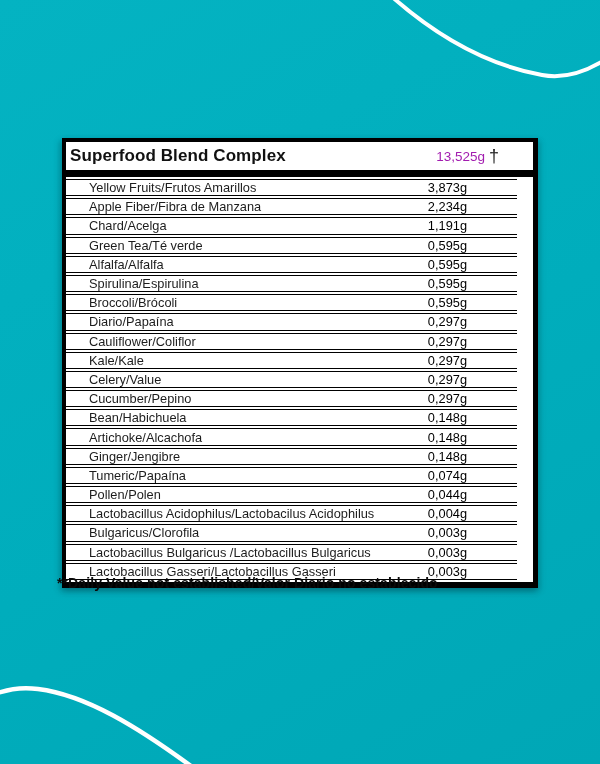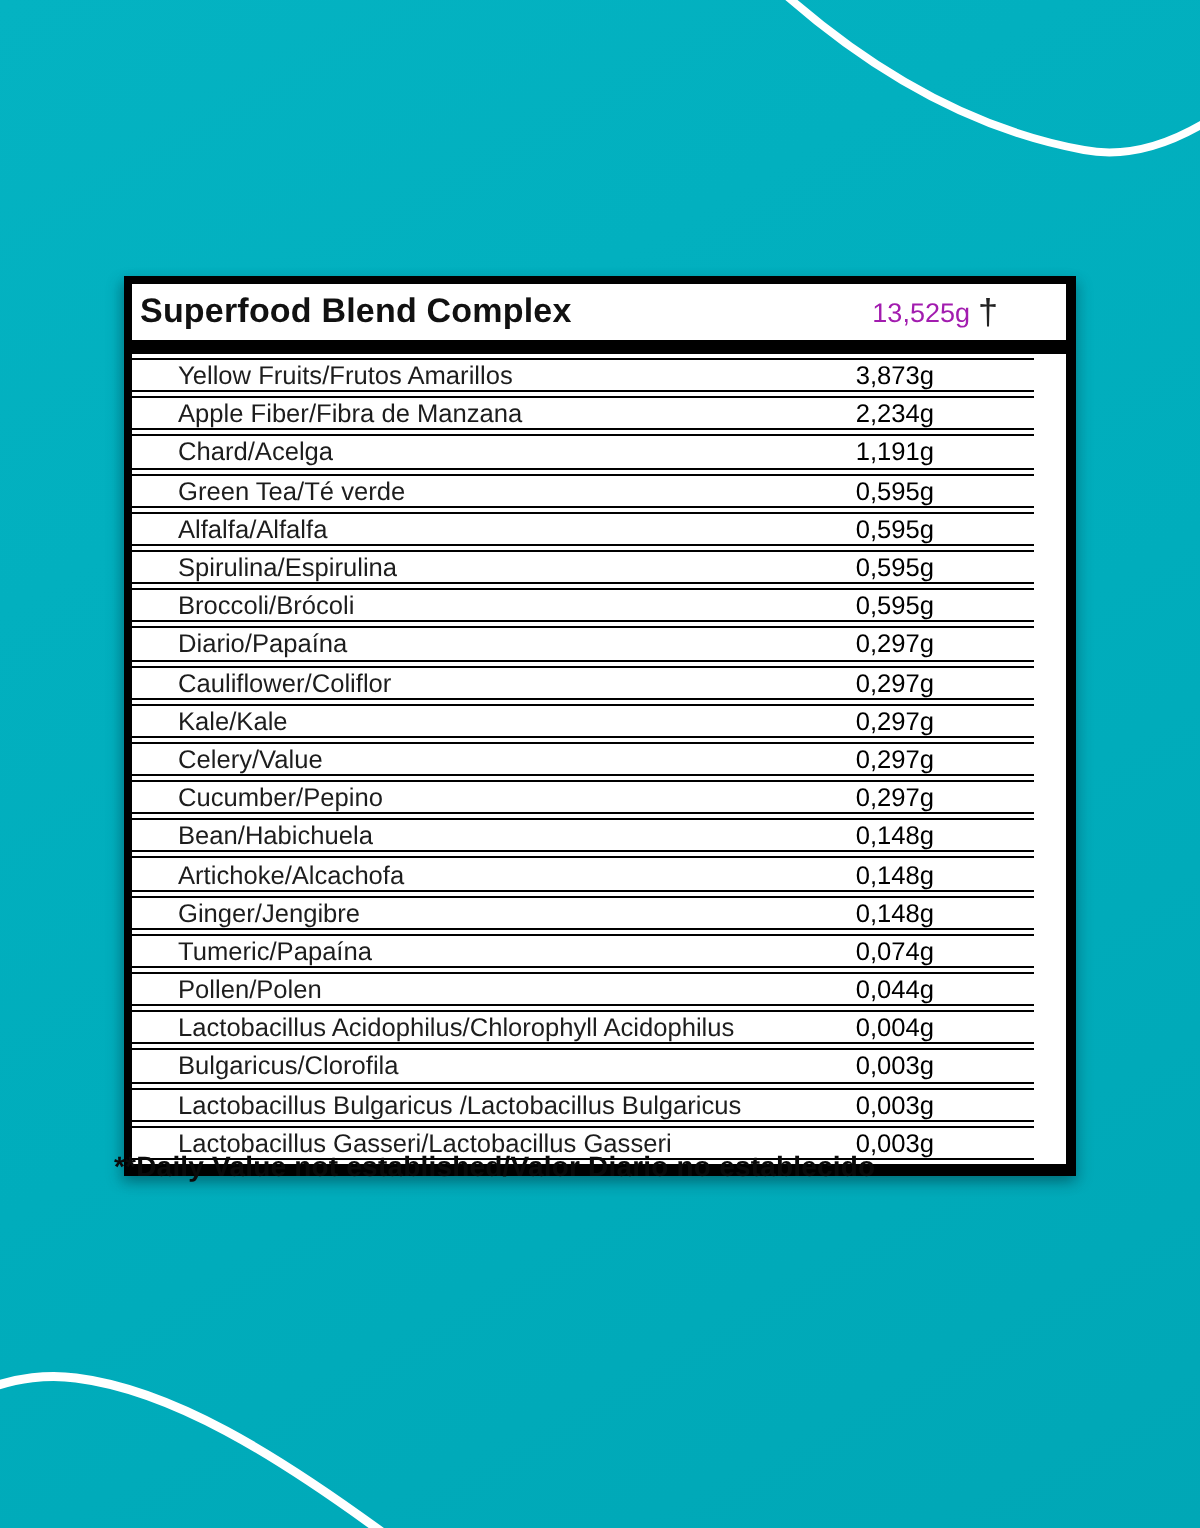--- a/index.html
+++ b/index.html
@@ -174,21 +174,21 @@
   </div>
       <div class="row">
     <span class="name">Tumeric/Papaína</span>
     <span class="amount">0,074g</span>
   </div>
       <div class="row">
     <span class="name">Pollen/Polen</span>
     <span class="amount">0,044g</span>
   </div>
       <div class="row">
-    <span class="name">Lactobacillus Acidophilus/Chlorophyll Acidophilus</span>
+    <span class="name">Lactobacillus Acidophilus/Lactobacilus Acidophilus</span>
     <span class="amount">0,004g</span>
   </div>
       <div class="row">
     <span class="name">Bulgaricus/Clorofila</span>
     <span class="amount">0,003g</span>
   </div>
       <div class="row">
     <span class="name">Lactobacillus Bulgaricus /Lactobacillus Bulgaricus</span>
     <span class="amount">0,003g</span>
   </div>

